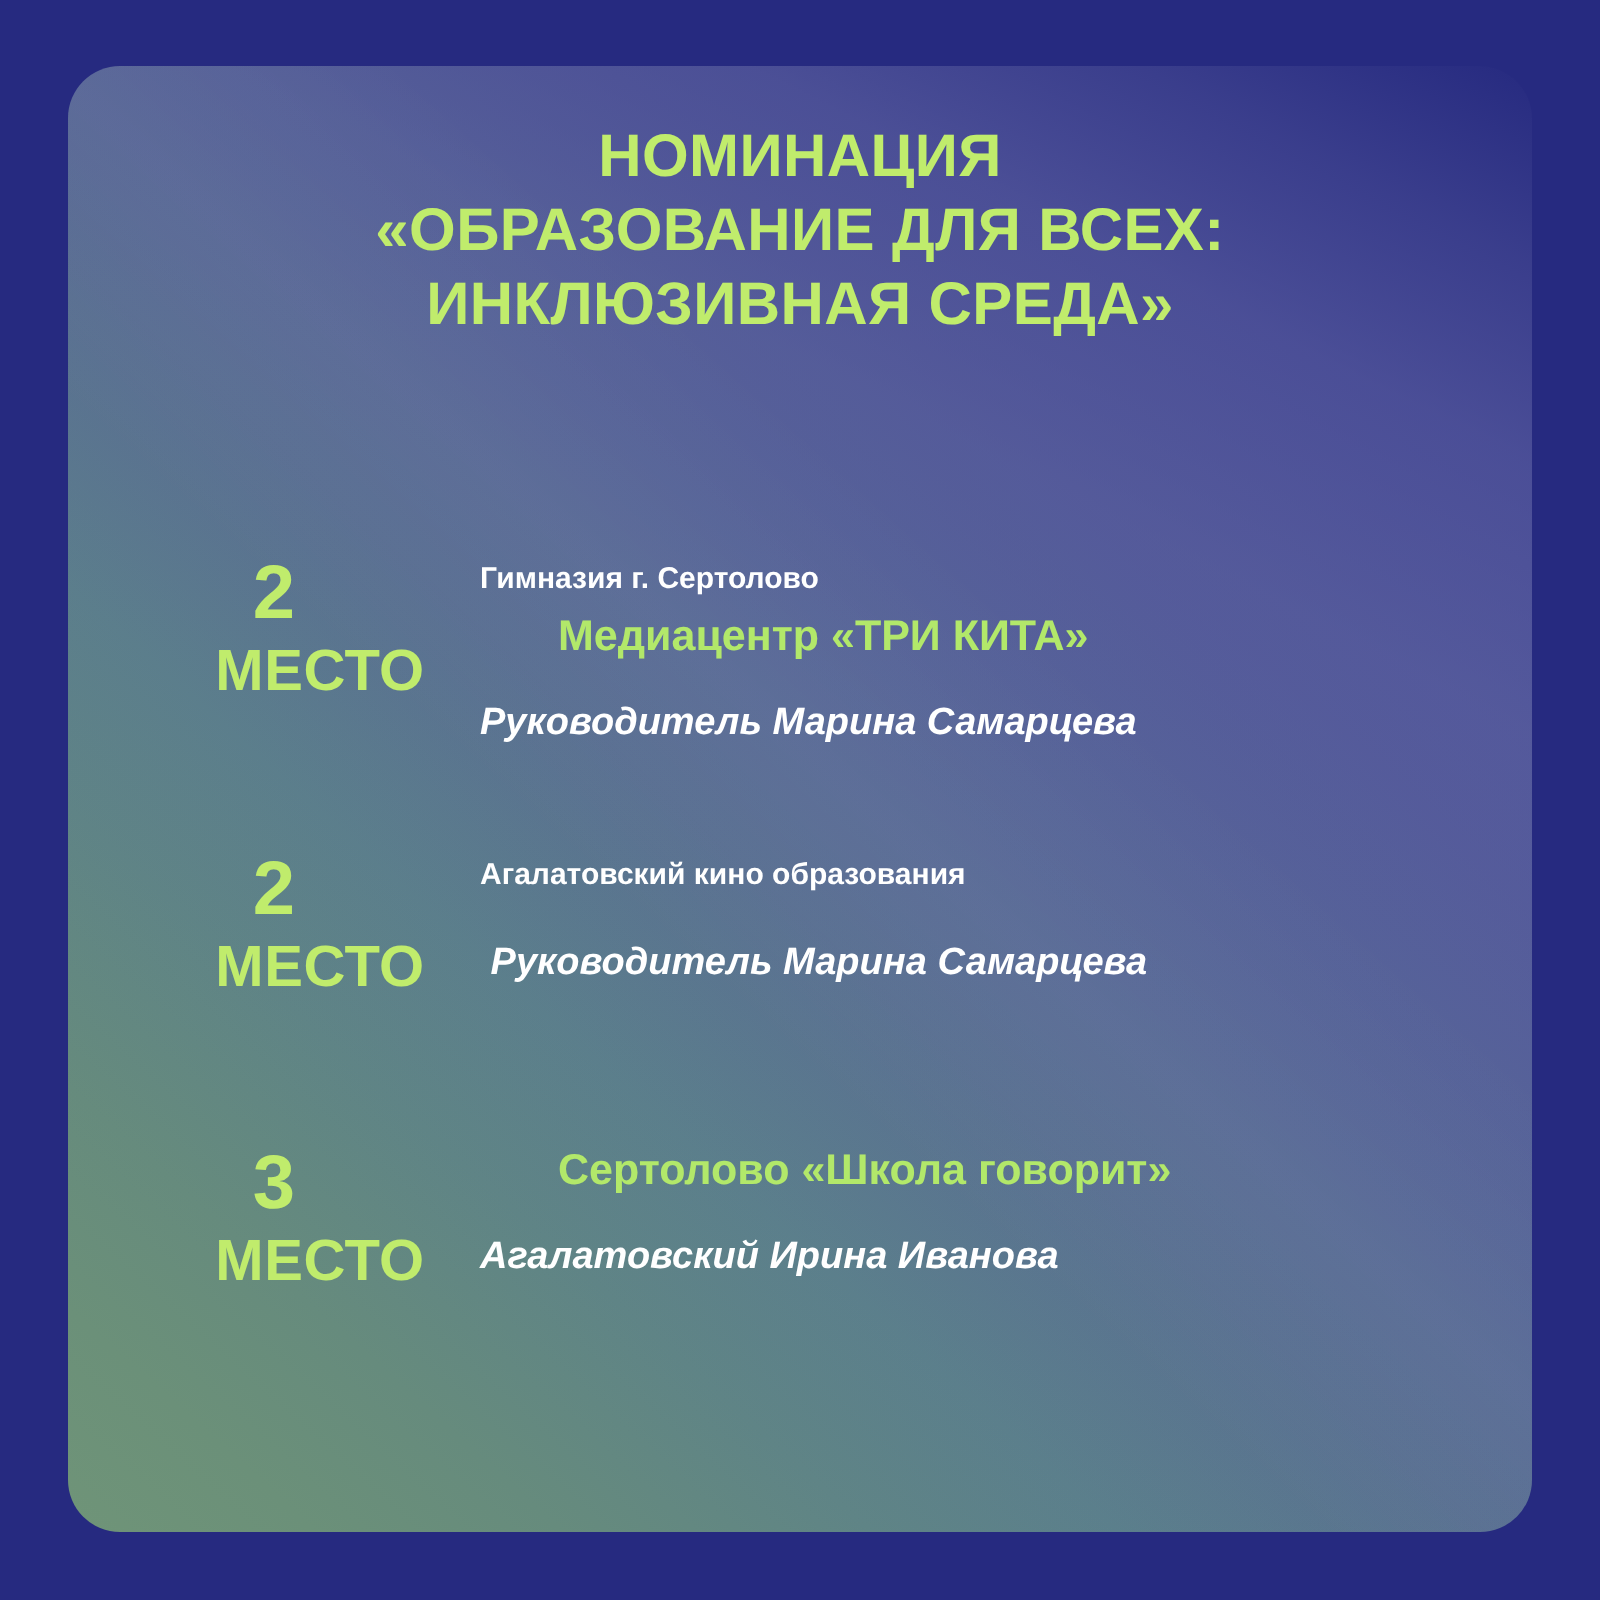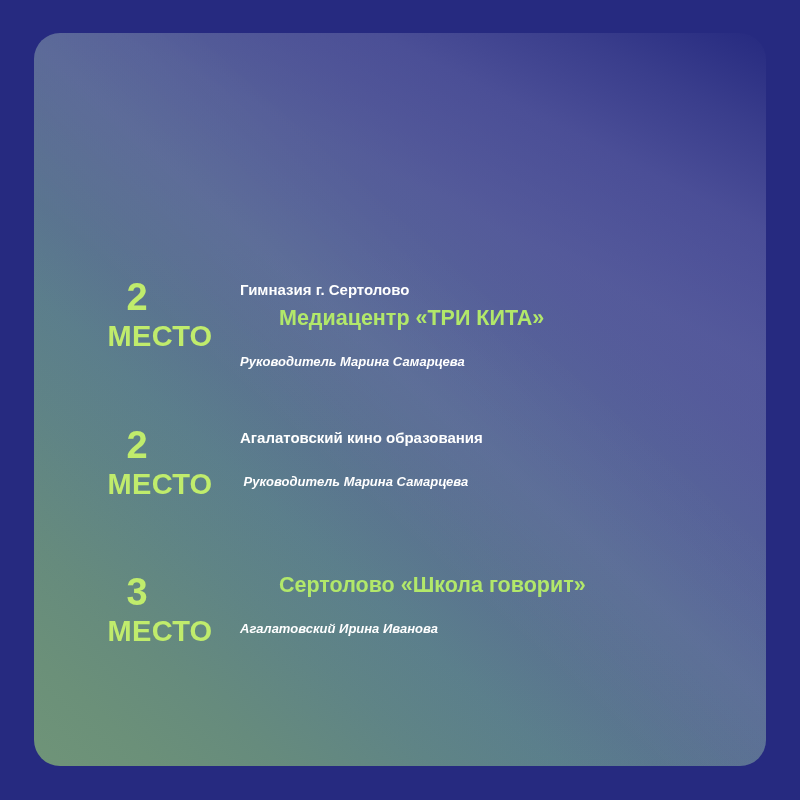--- a/index.html
+++ b/index.html
@@ -139,35 +139,40 @@
     font-size: 21.5px;
     line-height: 28px;
     white-space: nowrap;
     margin-left: 39px;
   }
   .leader {
     display: block;
     color: #ffffff;
     font-weight: bold;
     font-style: italic;
-    font-size: 13px;
+    font-size: 19px;
     line-height: 25px;
     margin-top: 17px;
     white-space: pre;
   }
 </style>
 </head>
 <body>
 
 <div id="poster">
   <div id="card">
     <div id="card-sheen"></div>
 
     <div id="content">
 
+      <div id="title">
+        <span class="tl">НОМИНАЦИЯ</span>
+        <span class="tl">«ОБРАЗОВАНИЕ ДЛЯ ВСЕХ:</span>
+        <span class="tl">ИНКЛЮЗИВНАЯ СРЕДА»</span>
+      </div>
 
       <div class="award-row" id="row-0">
         <div class="place-col">
           <span class="place-num">2</span>
           <span class="place-word">МЕСТО</span>
         </div>
         <div class="info-col">
           <span class="org-name">Гимназия г. Сертолово</span>
           <span class="team-name">Медиацентр «ТРИ КИТА»</span>
           <span class="leader">Руководитель Марина Самарцева</span>

